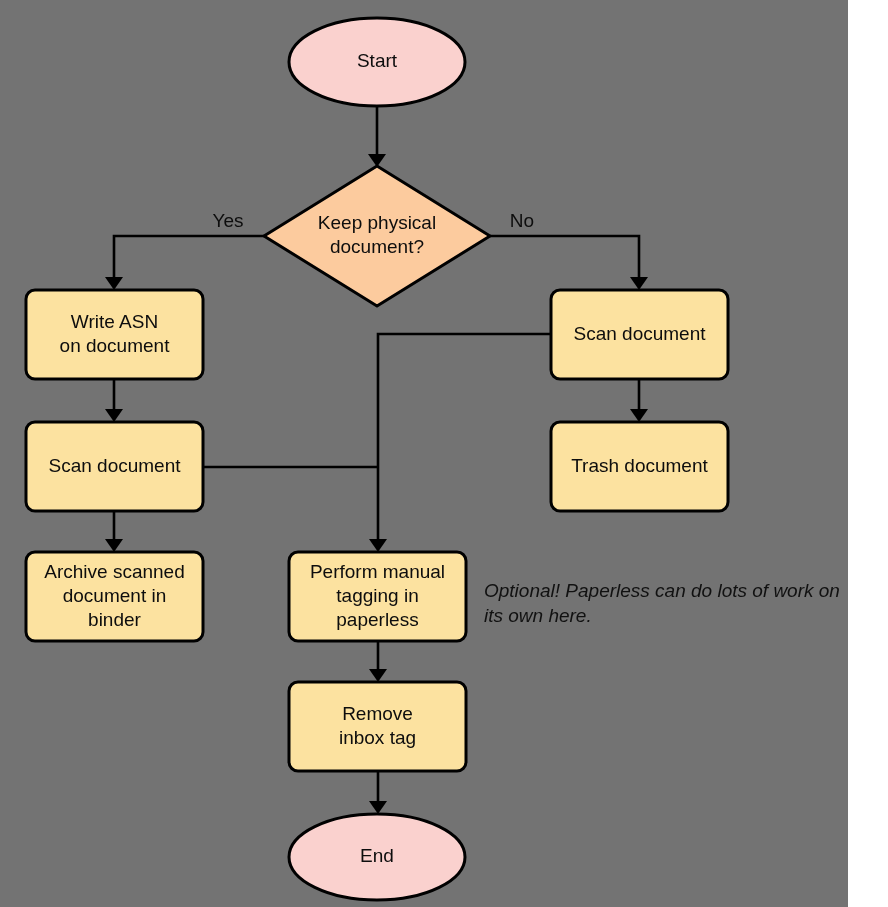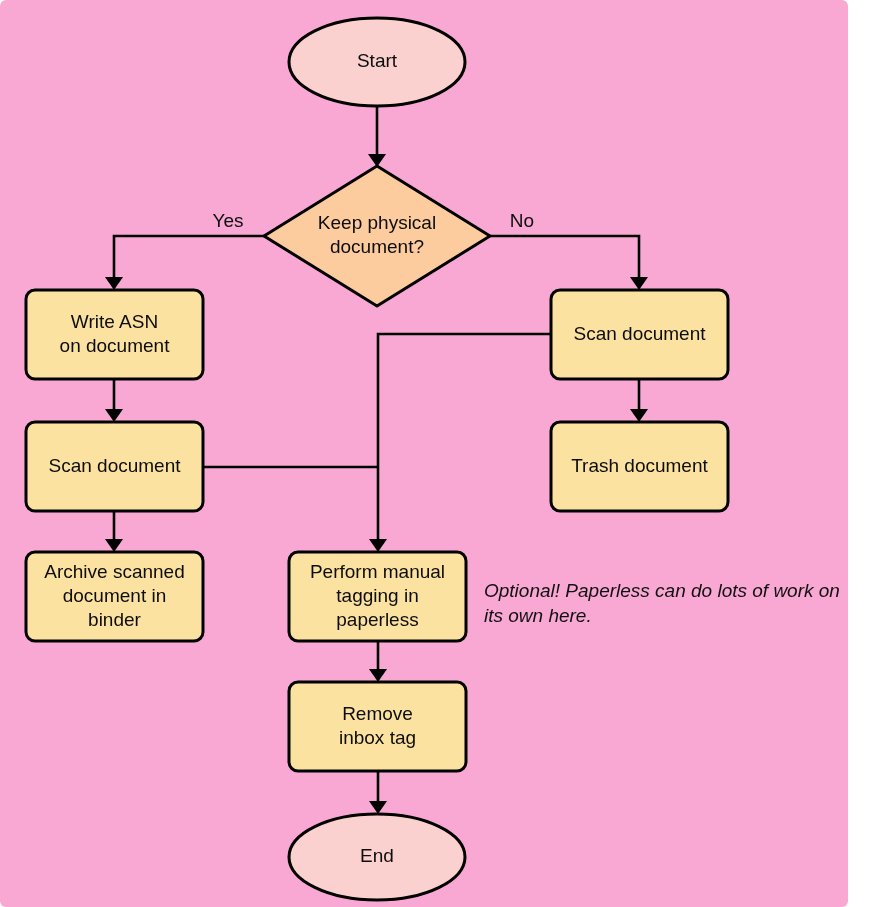--- a/index.html
+++ b/index.html
@@ -11,22 +11,21 @@
   body {
     width: 888px;
     height: 907px;
     overflow: hidden;
     font-family: "Liberation Sans", sans-serif;
   }
   #flowchart-root {
     position: relative;
     width: 848px;
     height: 907px;
-    background: #f9a8d4;
-    border-radius: 6px;
+    background: #737373;
   }
   svg#flow-svg {
     display: block;
     width: 888px;
     height: 907px;
   }
   .node-shape {
     stroke: #000000;
     stroke-width: 3;
     stroke-linejoin: round;

